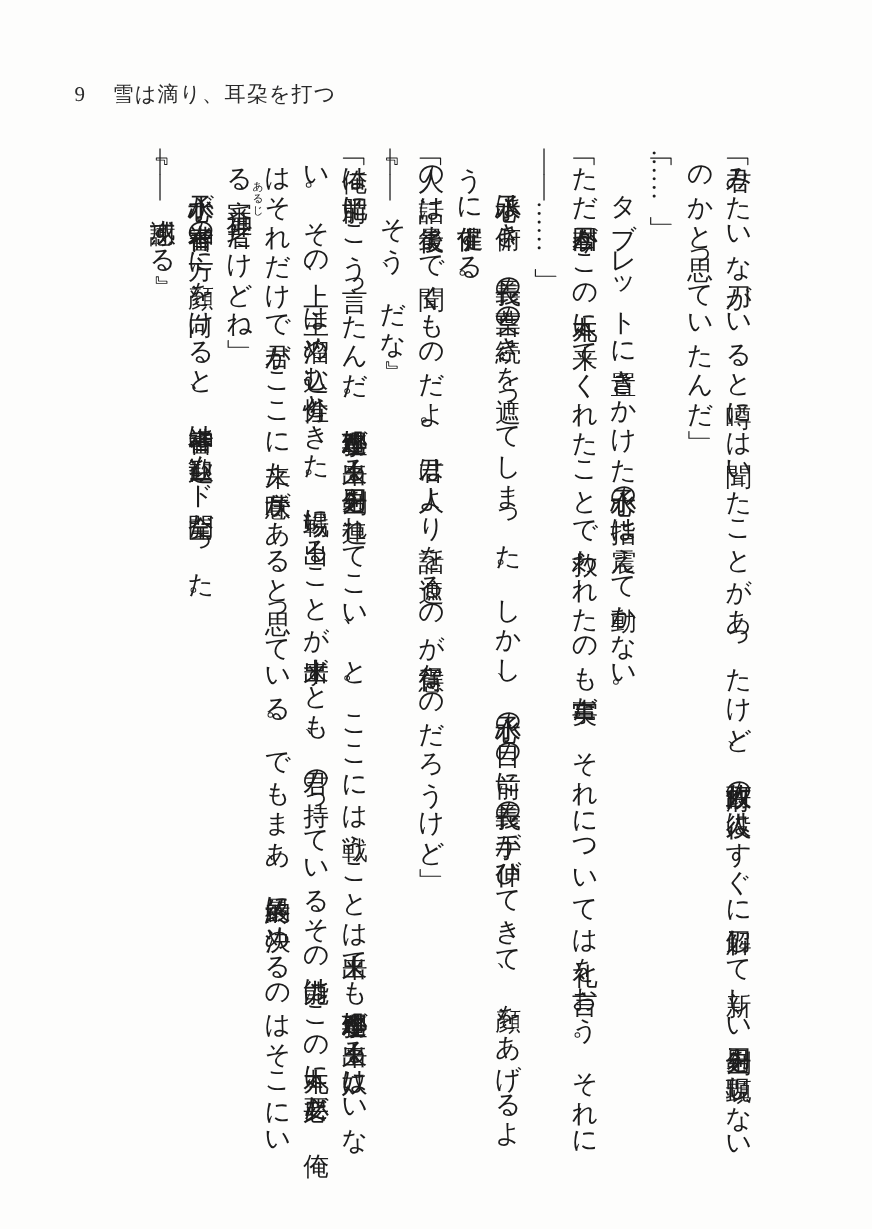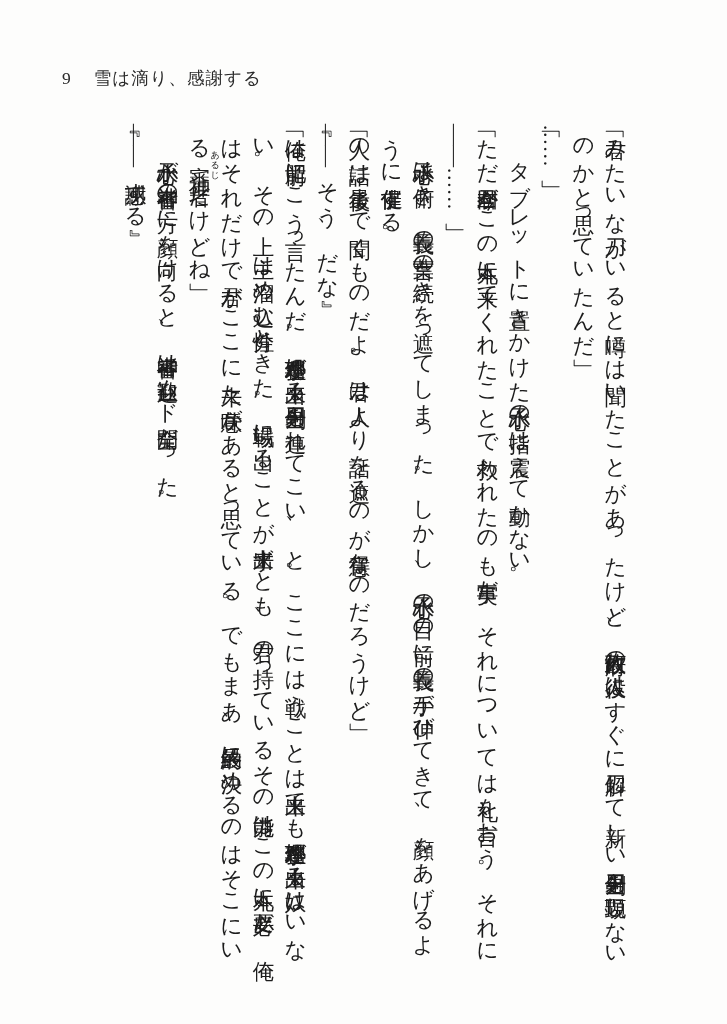--- a/index.html
+++ b/index.html
@@ -51,21 +51,21 @@
     font-size: 9px;
     letter-spacing: 0;
   }
 </style>
 </head>
 <body>
 
 <div class="page">
 
   <div class="page-header">
-    <span class="page-number">9</span><span class="chapter-title">雪は滴り、感謝する</span>
+    <span class="page-number">9</span><span class="chapter-title">雪は滴り、耳朶を打つ</span>
   </div>
 
   <div class="novel-text-body">
       <p>「君みたいな刀がいると噂には聞いたことがあったけど、何故政府の役人はすぐに刀解して新しい刀剣男士を顕現しないのかと思っていたんだ」</p>
       <p>「……」</p>
       <p class="indent">タブレットに置きかけた水心子の指は震えて動かない。</p>
       <p>「ただ今回君がこの本丸に来てくれたことで救われたのも事実だ。それについては礼を言おう。それに――……」</p>
       <p class="indent">水心子は俯き、長義の言葉の続きを遮ってしまった。しかし、水心子の目の前に長義の手が伸びてきて、顔をあげるように催促する。</p>
       <p>「人の話は最後まで聞くものだよ。君は人より話を遮るのが得意なのだろうけど」</p>
       <p>『――そう、だな』</p>

